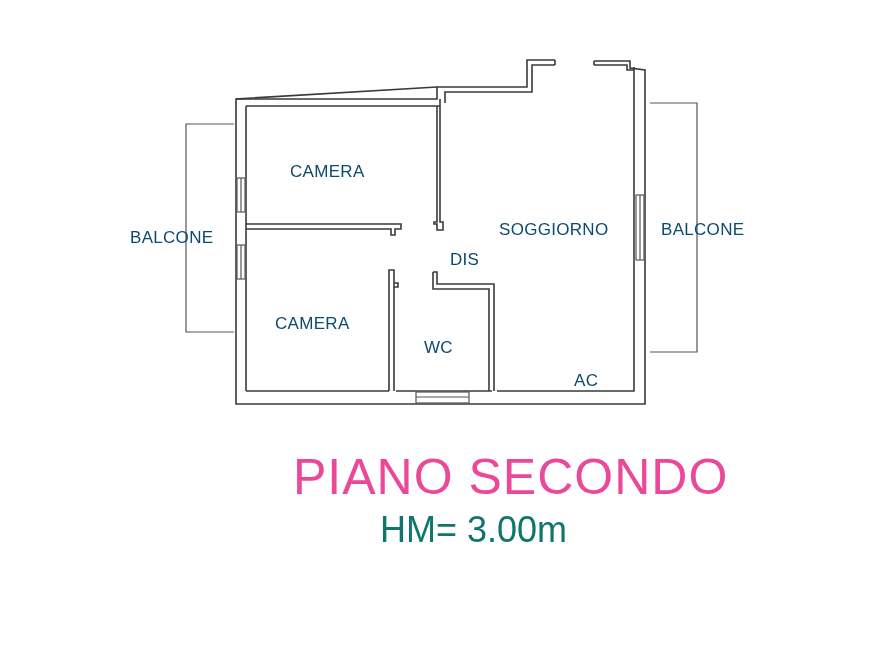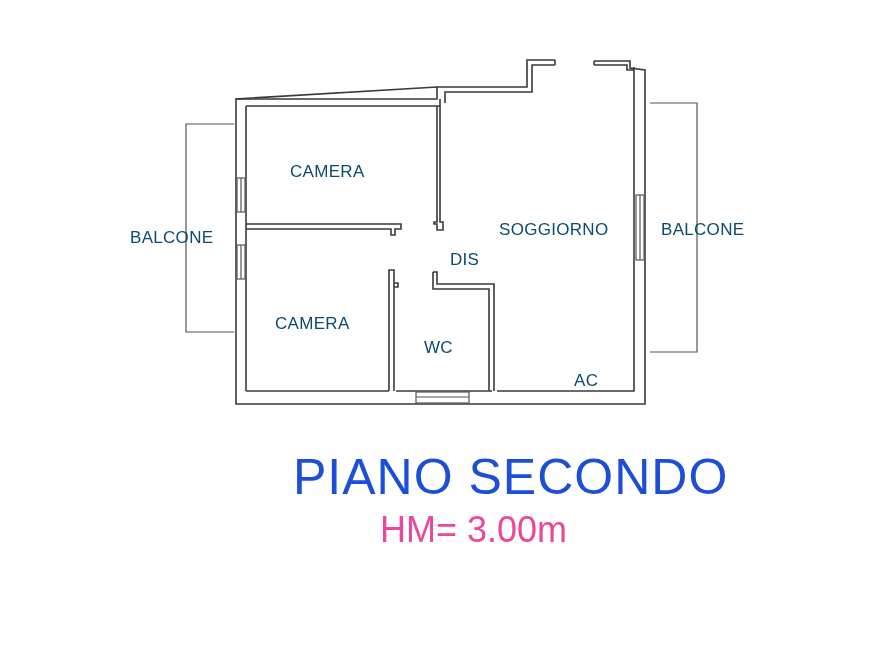--- a/index.html
+++ b/index.html
@@ -38,31 +38,31 @@
       font-size: 17px;
       letter-spacing: 0.3px;
       white-space: nowrap;
       line-height: 1;
     }
     .title {
       position: absolute;
       left: 293px;
       top: 452px;
       font-size: 50px;
-      color: #1d4ed8;
+      color: #ec4899;
       letter-spacing: 1px;
       white-space: nowrap;
       line-height: 1;
     }
     .subtitle {
       position: absolute;
       left: 380px;
       top: 512px;
       font-size: 36px;
-      color: #ec4899;
+      color: #0f766e;
       white-space: nowrap;
       line-height: 1;
     }
   </style>
 </head>
 <body>
 
 <div>
   <svg id="plan" viewBox="0 0 893 670" xmlns="http://www.w3.org/2000/svg">
 

